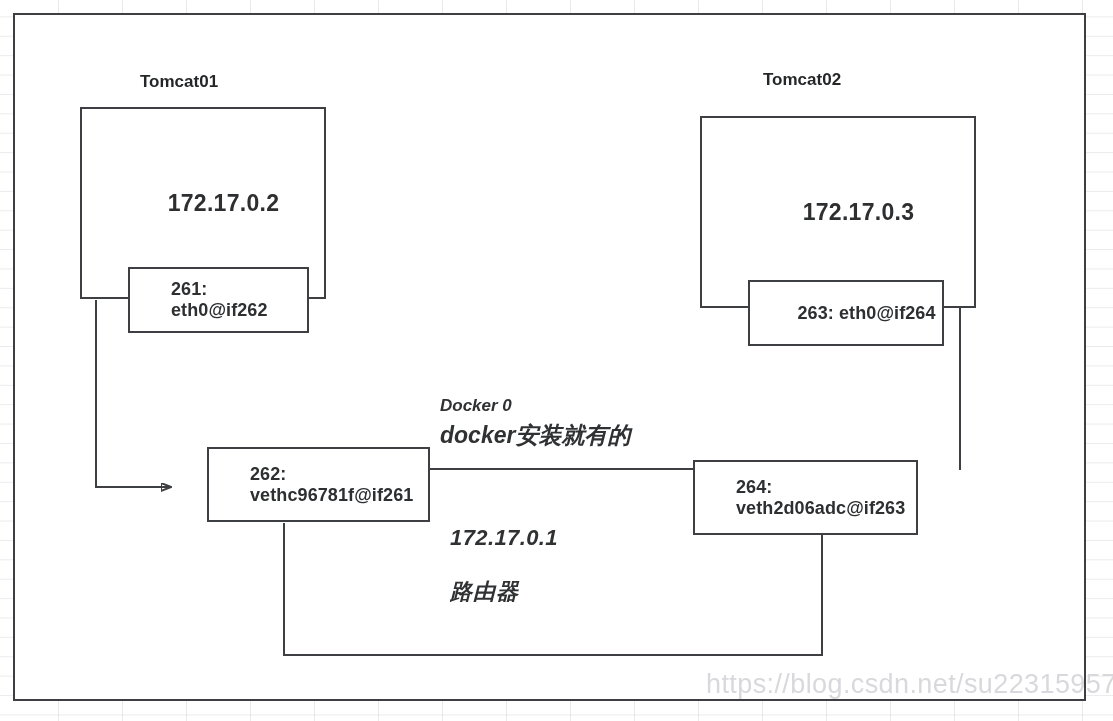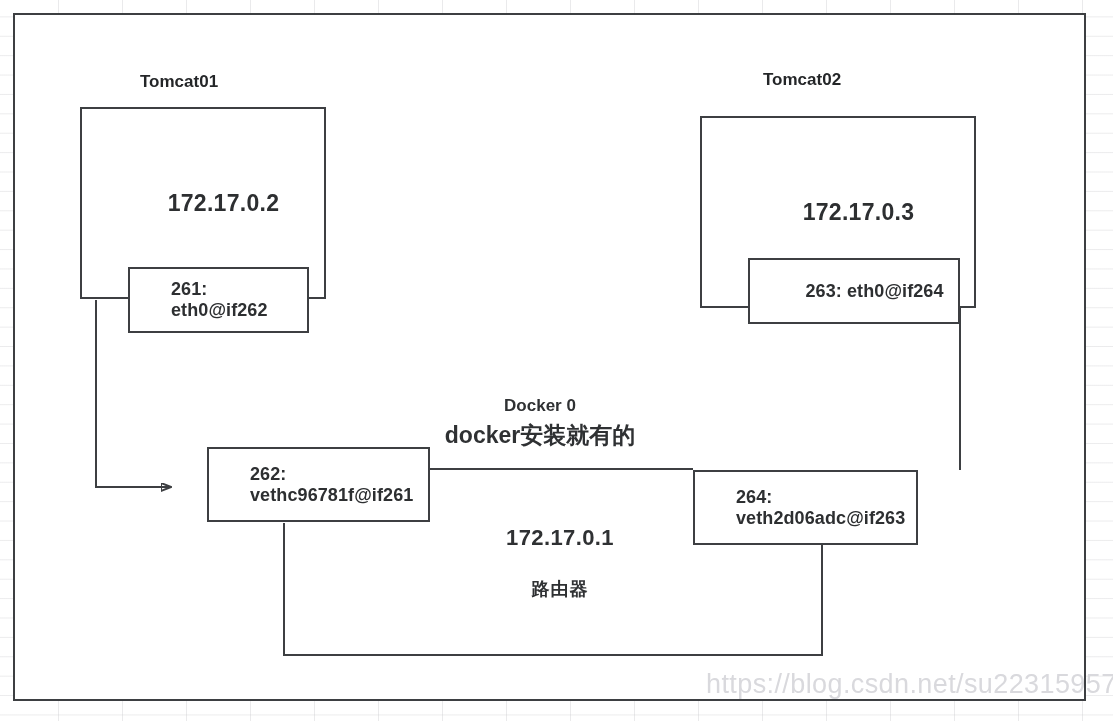--- a/index.html
+++ b/index.html
@@ -51,26 +51,26 @@
     position: absolute;
     color: #242628;
     font-size: 17px;
     font-weight: 700;
     white-space: nowrap;
   }
   .free-text {
     position: absolute;
     color: #2f3133;
     white-space: nowrap;
-    text-align: center;
+    font-style: italic;
   }
   .t-docker0 { font-size: 17px; font-weight: 700; }
   .t-dockercn { font-size: 23px; font-weight: 700; }
   .t-ip { font-size: 22px; font-weight: 600; letter-spacing: .4px; }
-  .t-router { font-size: 18px; font-weight: 600; letter-spacing: 1px; }
+  .t-router { font-size: 22px; font-weight: 600; letter-spacing: 1px; }
   .watermark {
     position: absolute;
     color: #d9d9dd;
     font-size: 27px;
     letter-spacing: .4px;
     white-space: nowrap;
     font-weight: 400;
   }
   svg.wires {
     position: absolute;
@@ -108,31 +108,31 @@
     <span>172.17.0.2</span>
   </div>
   <div class="node node-small" style="left:128px; top:267px; width:181px; height:66px;">
     <span>261: eth0@if262</span>
   </div>
 
   <div class="caption" style="left:763px; top:70px;">Tomcat02</div>
   <div class="node node-big" style="left:700px; top:116px; width:276px; height:192px;">
     <span>172.17.0.3</span>
   </div>
-  <div class="node node-small" style="left:748px; top:258px; width:212px; height:66px;">
+  <div class="node node-small" style="left:748px; top:280px; width:196px; height:66px;">
     <span>263: eth0@if264</span>
   </div>
 
   <div class="free-text t-docker0" style="left:440px; top:396px; width:200px;">Docker 0</div>
   <div class="free-text t-dockercn" style="left:440px; top:420px; width:200px;">docker安装就有的</div>
 
   <div class="node node-small" style="left:175px; top:447px; width:223px; height:75px;margin-left:32px;">
     <span>262: vethc96781f@if261</span>
   </div>
-  <div class="node node-small" style="left:693px; top:470px; width:225px; height:75px;">
+  <div class="node node-small" style="left:693px; top:460px; width:225px; height:75px;">
     <span>264: veth2d06adc@if263</span>
   </div>
 
   <div class="free-text t-ip" style="left:450px; top:525px; width:220px;">172.17.0.1</div>
   <div class="free-text t-router" style="left:450px; top:577px; width:220px;">路由器</div>
 
   <div class="watermark" style="left:706px; top:669px;">https://blog.csdn.net/su2231595742</div>
 
 </div>
 

